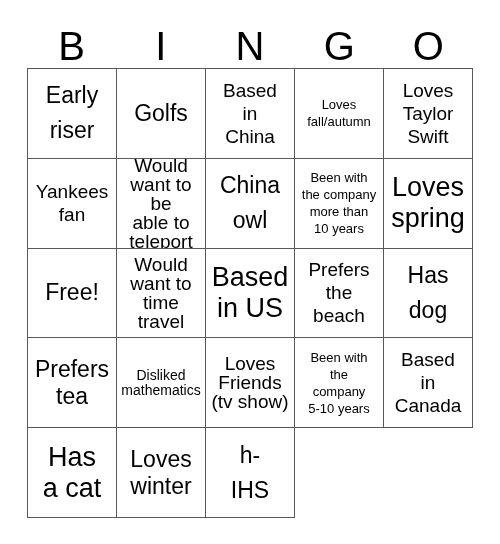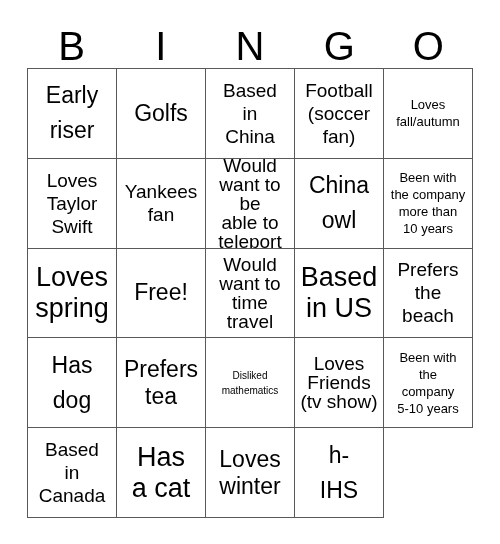--- a/index.html
+++ b/index.html
@@ -82,21 +82,21 @@
     white-space: pre-line;
   }
 
   
   .fs-xxl .cell-text { font-size: 23px; line-height: 35px; }
   .fs-xl  .cell-text { font-size: 27px; line-height: 31px; }
   .fs-lg  .cell-text { font-size: 23px; line-height: 27px; }
   .fs-md  .cell-text { font-size: 19px; line-height: 23px; }
   .fs-sm  .cell-text { font-size: 19px; line-height: 19px; }
   .fs-xs  .cell-text { font-size: 13px; line-height: 17px; }
-  .fs-xxs .cell-text { font-size: 10px; line-height: 15px; }
+  .fs-xxs .cell-text { font-size: 14px; line-height: 15px; }
 </style>
 </head>
 <body>
 
 <div id="card-root">
 
   <div id="bingo-header">
     <div class="header-letter">B</div>
     <div class="header-letter">I</div>
     <div class="header-letter">N</div>
@@ -110,25 +110,20 @@
 riser</span>
       </div>
       <div class="bingo-cell fs-xxl">
         <span class="cell-text">Golfs</span>
       </div>
       <div class="bingo-cell fs-md">
         <span class="cell-text">Based
 in
 China</span>
       </div>
-      <div class="bingo-cell fs-md">
-        <span class="cell-text">Football
-(soccer
-fan)</span>
-      </div>
       <div class="bingo-cell fs-xs">
         <span class="cell-text">Loves
 fall/autumn</span>
       </div>
       <div class="bingo-cell fs-md">
         <span class="cell-text">Loves
 Taylor
 Swift</span>
       </div>
       <div class="bingo-cell fs-md">

